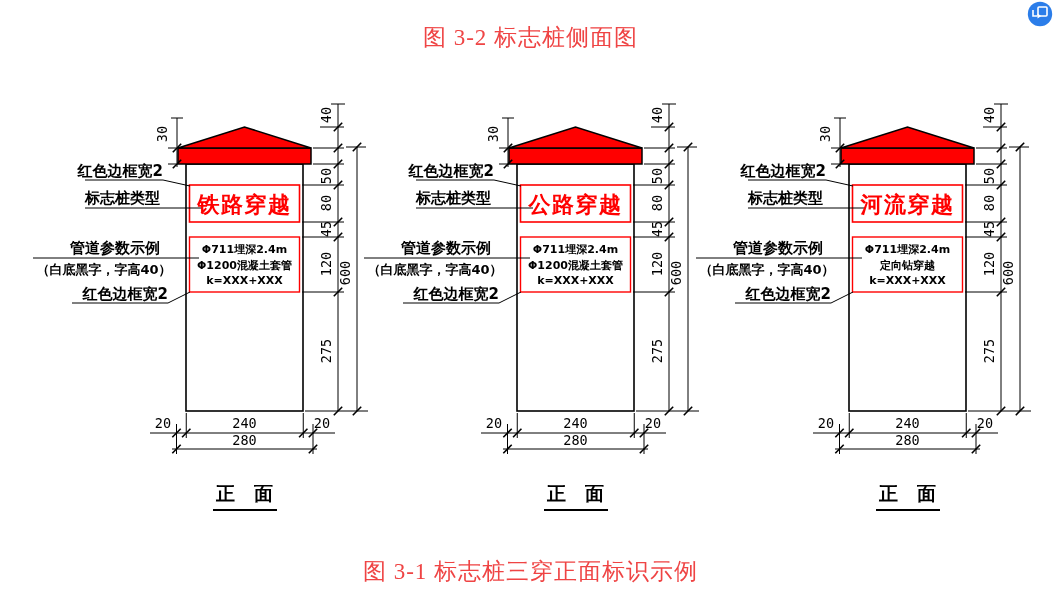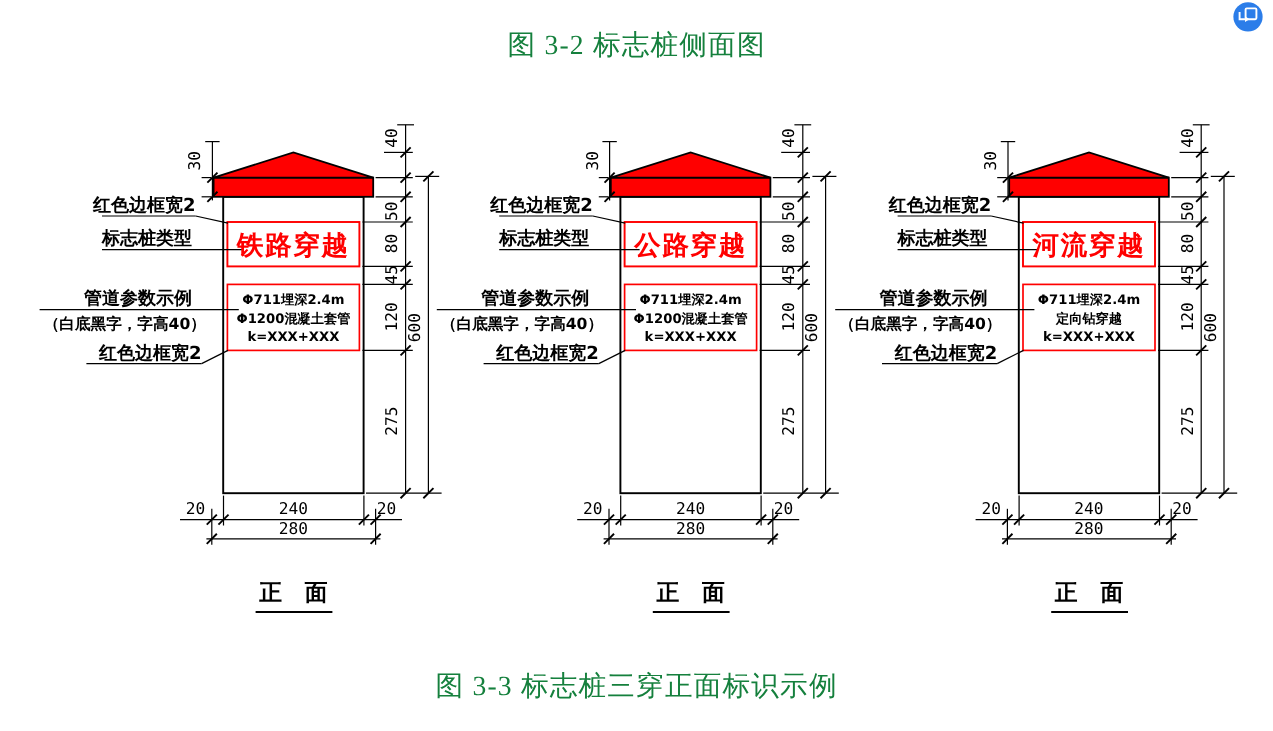--- a/index.html
+++ b/index.html
@@ -1,20 +1,20 @@
 <!DOCTYPE html>
 <html><head>
 <meta charset="utf-8">
 <style>
   html,body{margin:0;padding:0;background:#ffffff;}
   body{width:1061px;height:609px;position:relative;overflow:hidden;
        font-family:"DejaVu Sans", sans-serif;}
   .fig-title{position:absolute;left:0;width:100%;text-align:center;
        font-family:"Liberation Serif","DejaVu Serif",serif;
-       font-size:23px;color:#15803d;letter-spacing:1px;}
+       font-size:23px;color:#ef4444;letter-spacing:1px;}
   #title-top{top:22px;}
   #title-bottom{top:556px;}
   #drawing{position:absolute;left:0;top:0;}
   #corner-icon{position:absolute;top:1px;right:8px;width:26px;height:26px;}
   
   text{fill:#000;}
   .dim{font-family:"DejaVu Sans Mono","Liberation Mono",monospace;
        font-size:13.5px;}
   .lbl{font-family:"DejaVu Sans",sans-serif;font-size:15px;font-weight:bold;}
   .lbl-small{font-family:"DejaVu Sans",sans-serif;font-size:13px;font-weight:bold;}
@@ -252,21 +252,21 @@
       <text class="dim" text-anchor="middle" x="322" y="428">20</text>
       <line x1="172" y1="449" x2="317" y2="449" stroke="#000000" stroke-width="1"></line>
       <line x1="172.3" y1="453.2" x2="180.7" y2="444.8" stroke="#000000" stroke-width="1.6"></line>
       <line x1="308.8" y1="453.2" x2="317.2" y2="444.8" stroke="#000000" stroke-width="1.6"></line>
       <text class="dim" text-anchor="middle" x="244.5" y="445">280</text>
       <text class="view-label" text-anchor="middle" x="244.5" y="500">正　面</text>
       <line x1="213" y1="510" x2="277" y2="510" stroke="#000000" stroke-width="1.8"></line>
     </g>
   </svg>
 
-<div id="title-bottom" class="fig-title">图 3-3 标志桩三穿正面标识示例</div>
+<div id="title-bottom" class="fig-title">图 3-1 标志桩三穿正面标识示例</div>
 
 <div id="corner-icon">
   <svg width="26" height="26" viewBox="0 0 26 26">
     <circle id="icon-bg" cx="13" cy="13" r="12.2" fill="#2b7de9"></circle>
     <rect x="11" y="6" width="9" height="9" rx="1" fill="none" stroke="#ffffff" stroke-width="1.6"></rect>
     <path d="M6 9 L6 15 L10.5 15" fill="none" stroke="#ffffff" stroke-width="1.6"></path>
     <polygon points="10.5,12.6 10.5,17.4 14.3,15" fill="#ffffff"></polygon>
   </svg>
 </div>
 

